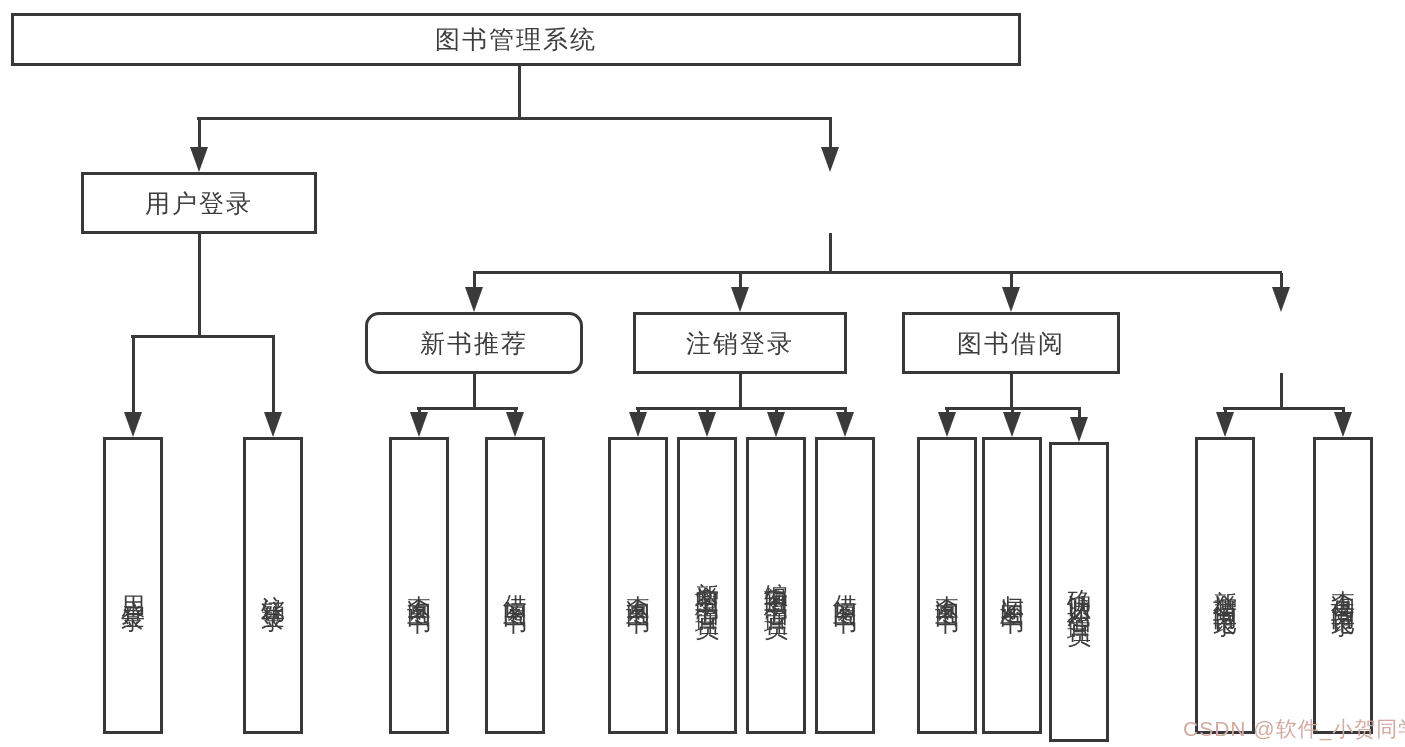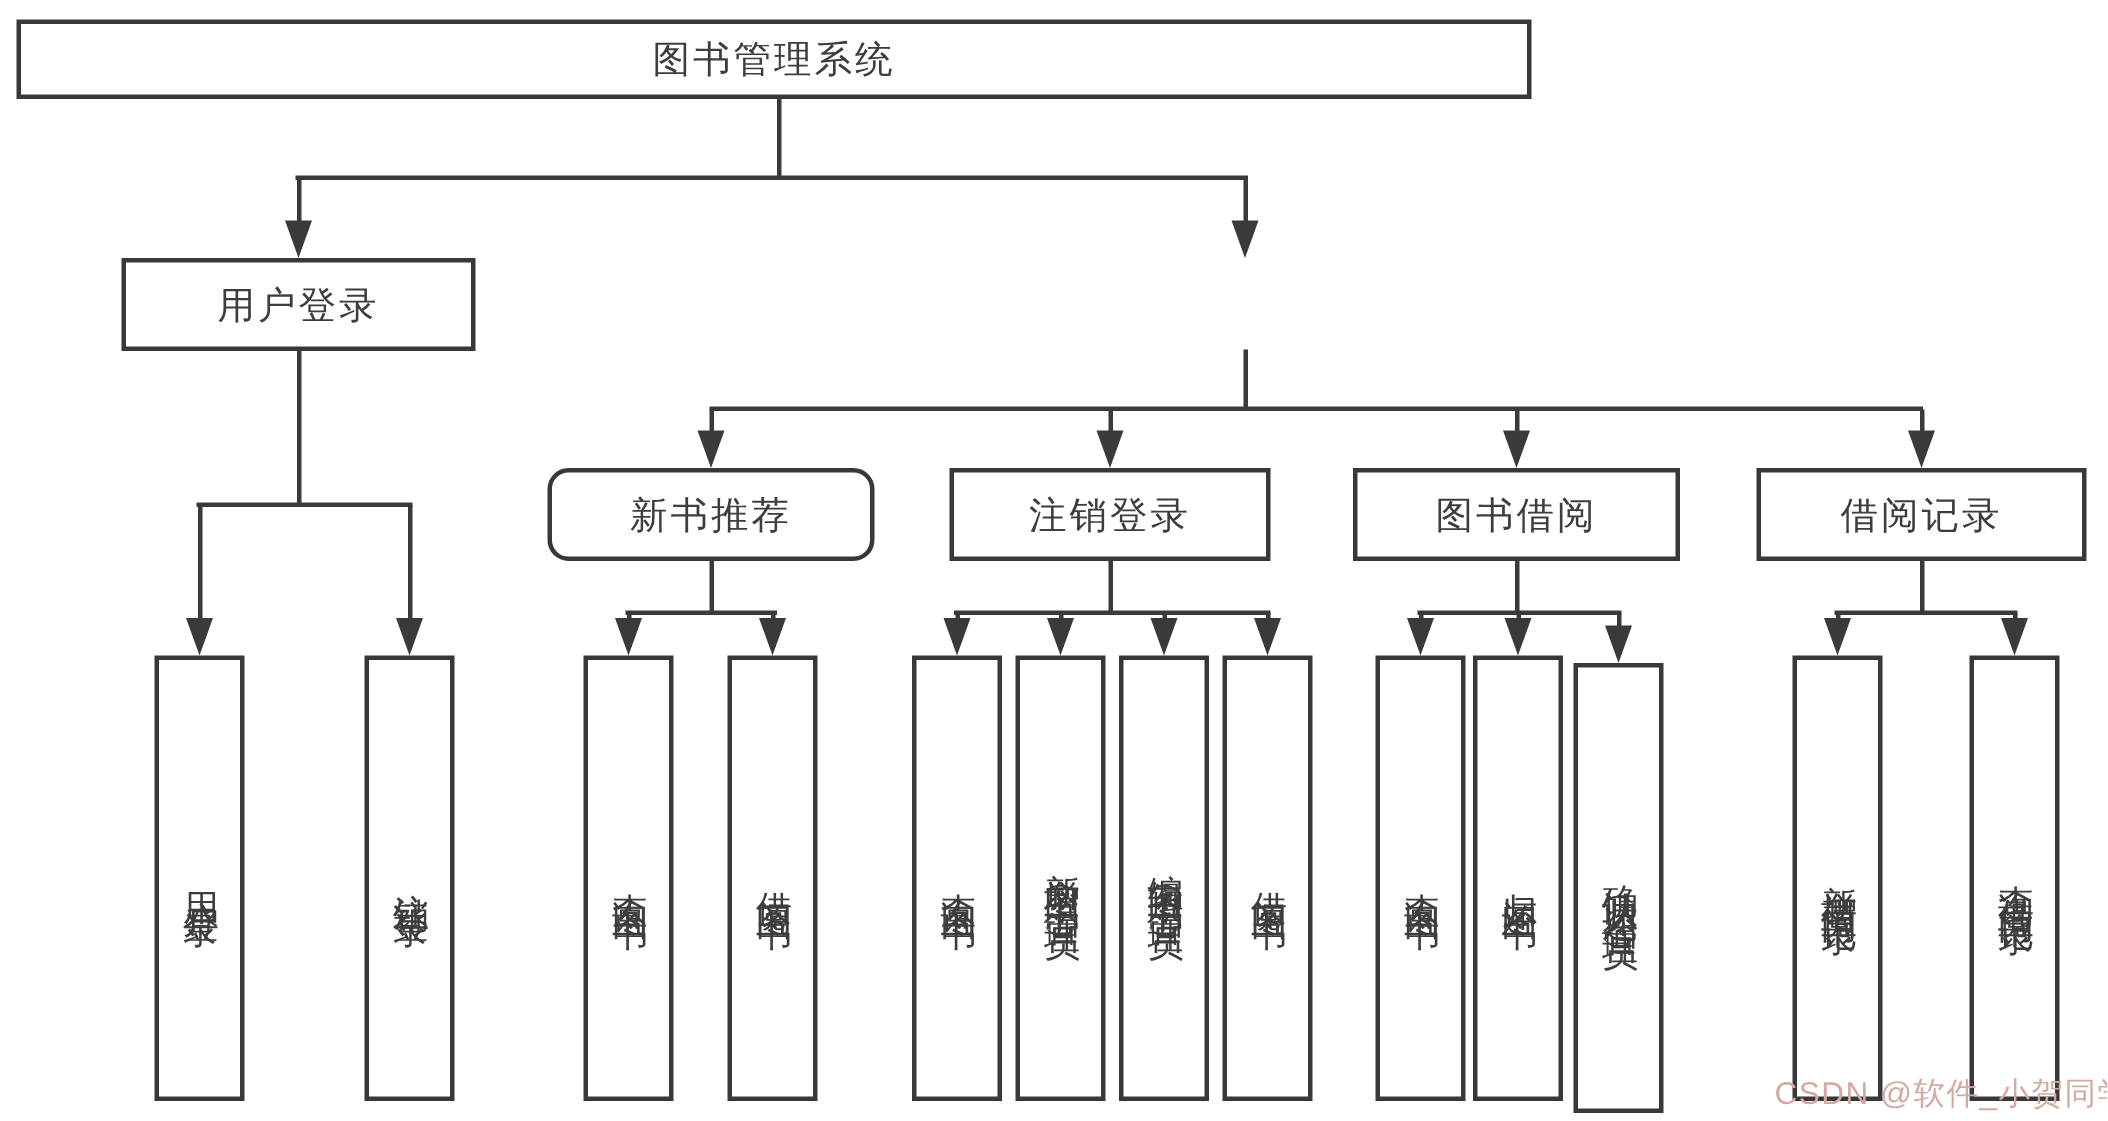--- a/index.html
+++ b/index.html
@@ -89,21 +89,20 @@
   <div class="vline" style="left:1010px;top:273px;height:17px;"></div>
   <div class="vline" style="left:1280px;top:273px;height:17px;"></div>
   <div class="arrow" style="left:465px;top:287px;"></div>
   <div class="arrow" style="left:731px;top:287px;"></div>
   <div class="arrow" style="left:1002px;top:287px;"></div>
   <div class="arrow" style="left:1272px;top:287px;"></div>
 
   <div class="hbox" style="left:365px;top:312px;width:218px;height:62px;border-radius:14px;">新书推荐</div>
   <div class="hbox" style="left:633px;top:312px;width:214px;height:62px;">注销登录</div>
   <div class="hbox" style="left:902px;top:312px;width:218px;height:62px;">图书借阅</div>
-  <div class="hbox" style="left:1171px;top:312px;width:220px;height:62px;">借阅记录</div>
 
   <div class="vline" style="left:473px;top:373px;height:36px;"></div>
   <div class="hline" style="left:417px;top:407px;width:101px;"></div>
   <div class="vline" style="left:418px;top:409px;height:5px;"></div>
   <div class="vline" style="left:514px;top:409px;height:5px;"></div>
   <div class="arrow" style="left:410px;top:412px;"></div>
   <div class="arrow" style="left:506px;top:412px;"></div>
 
   <div class="vline" style="left:739px;top:373px;height:36px;"></div>
   <div class="hline" style="left:636px;top:407px;width:211px;"></div>

